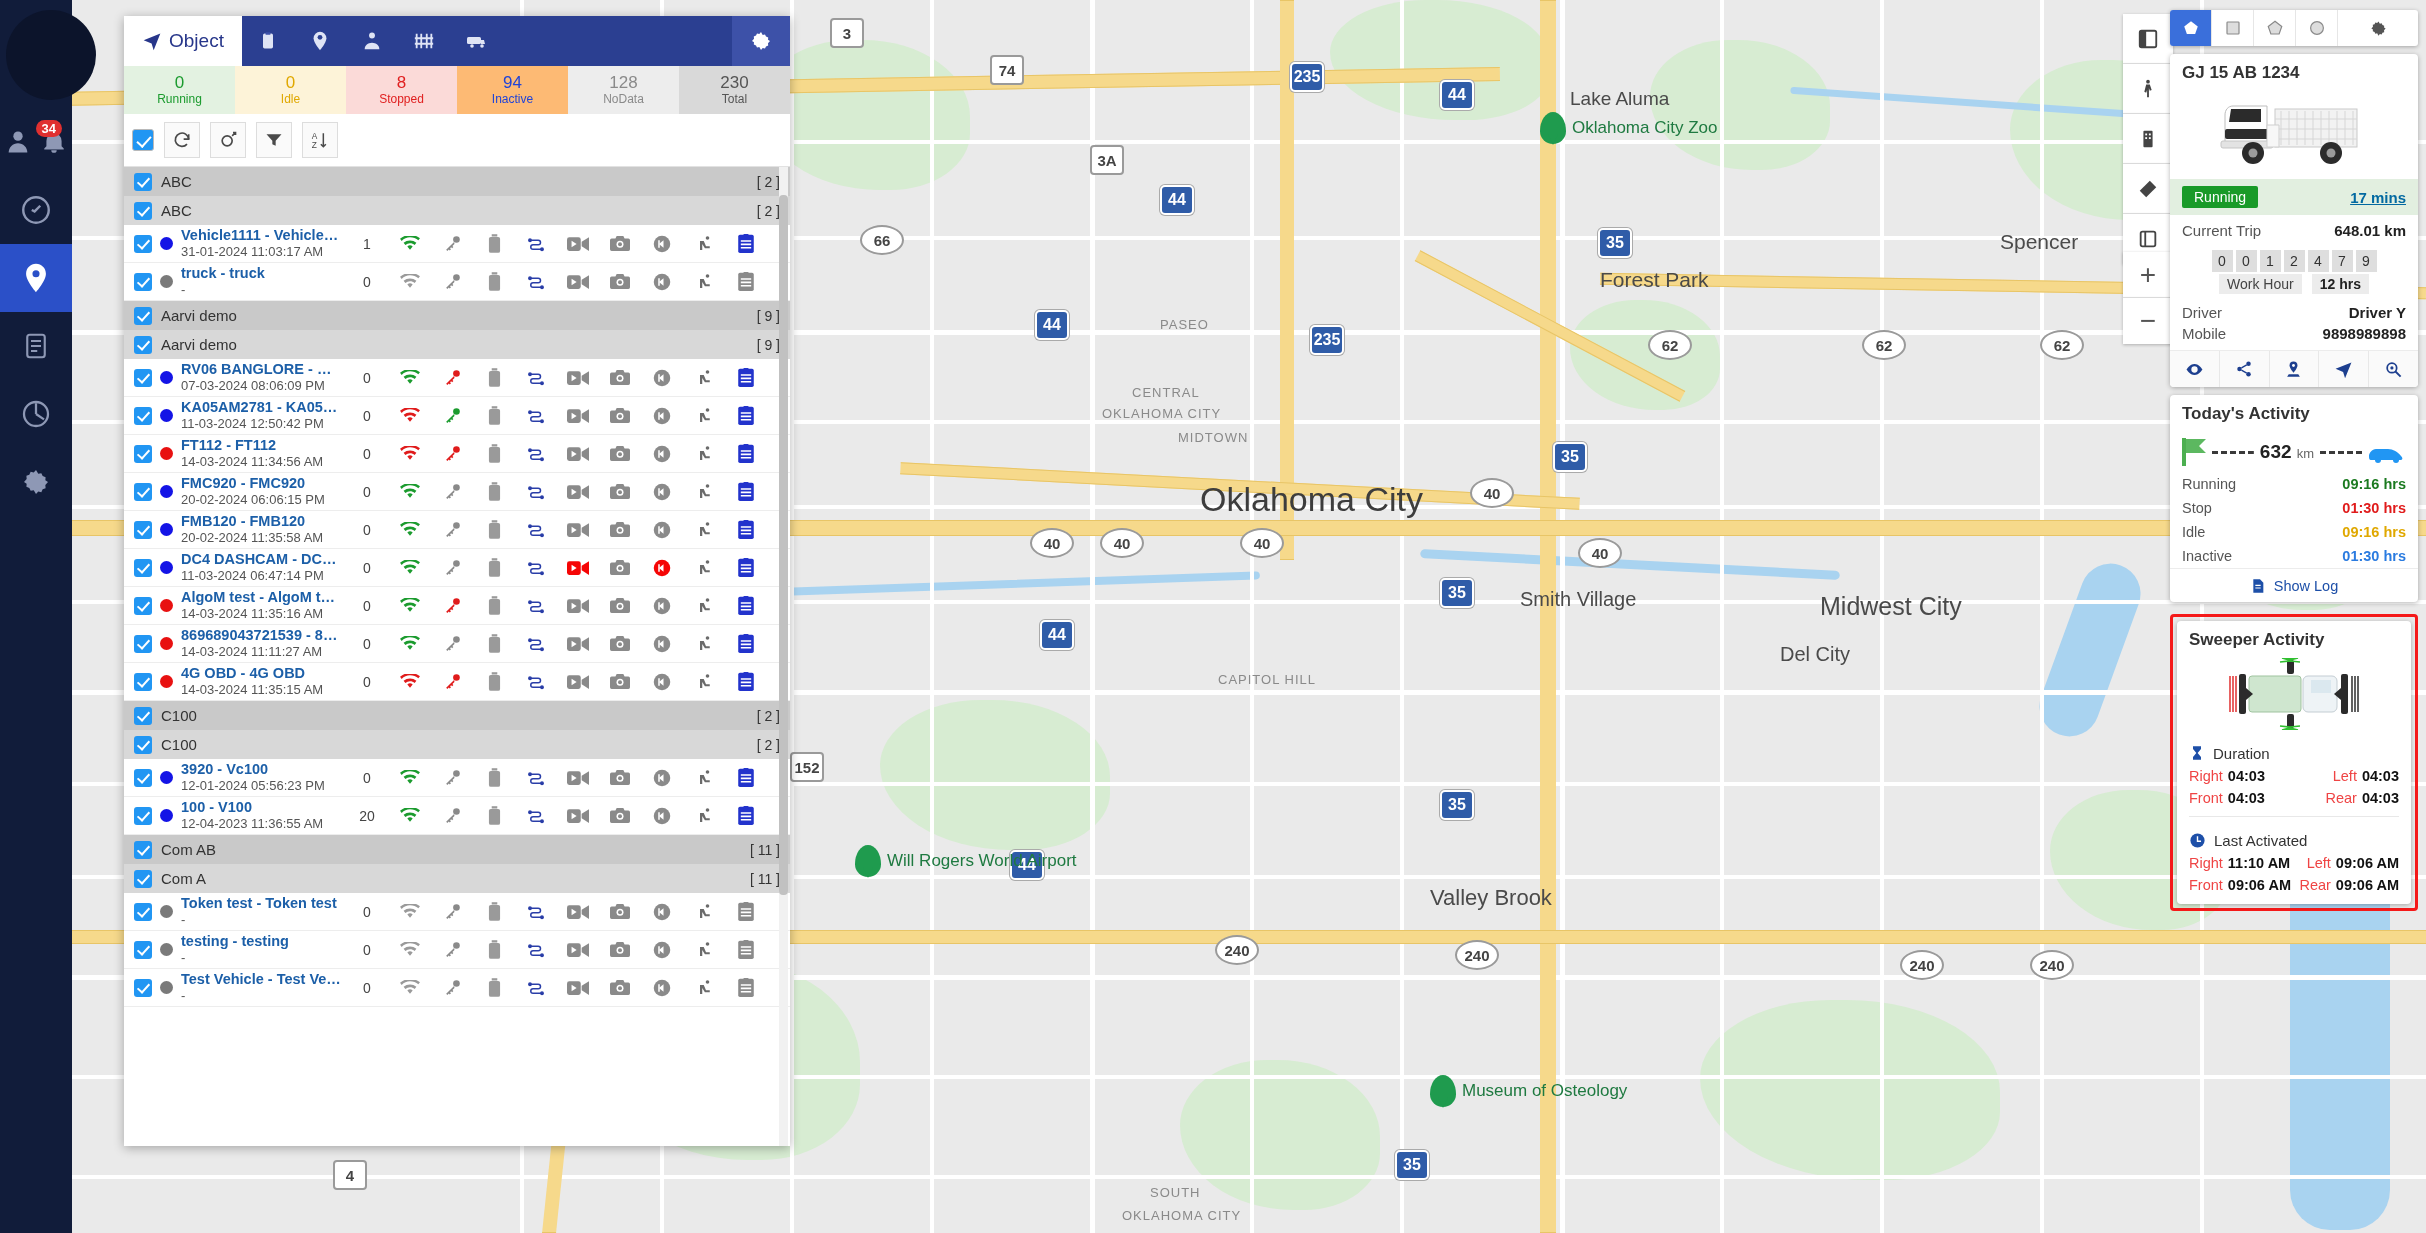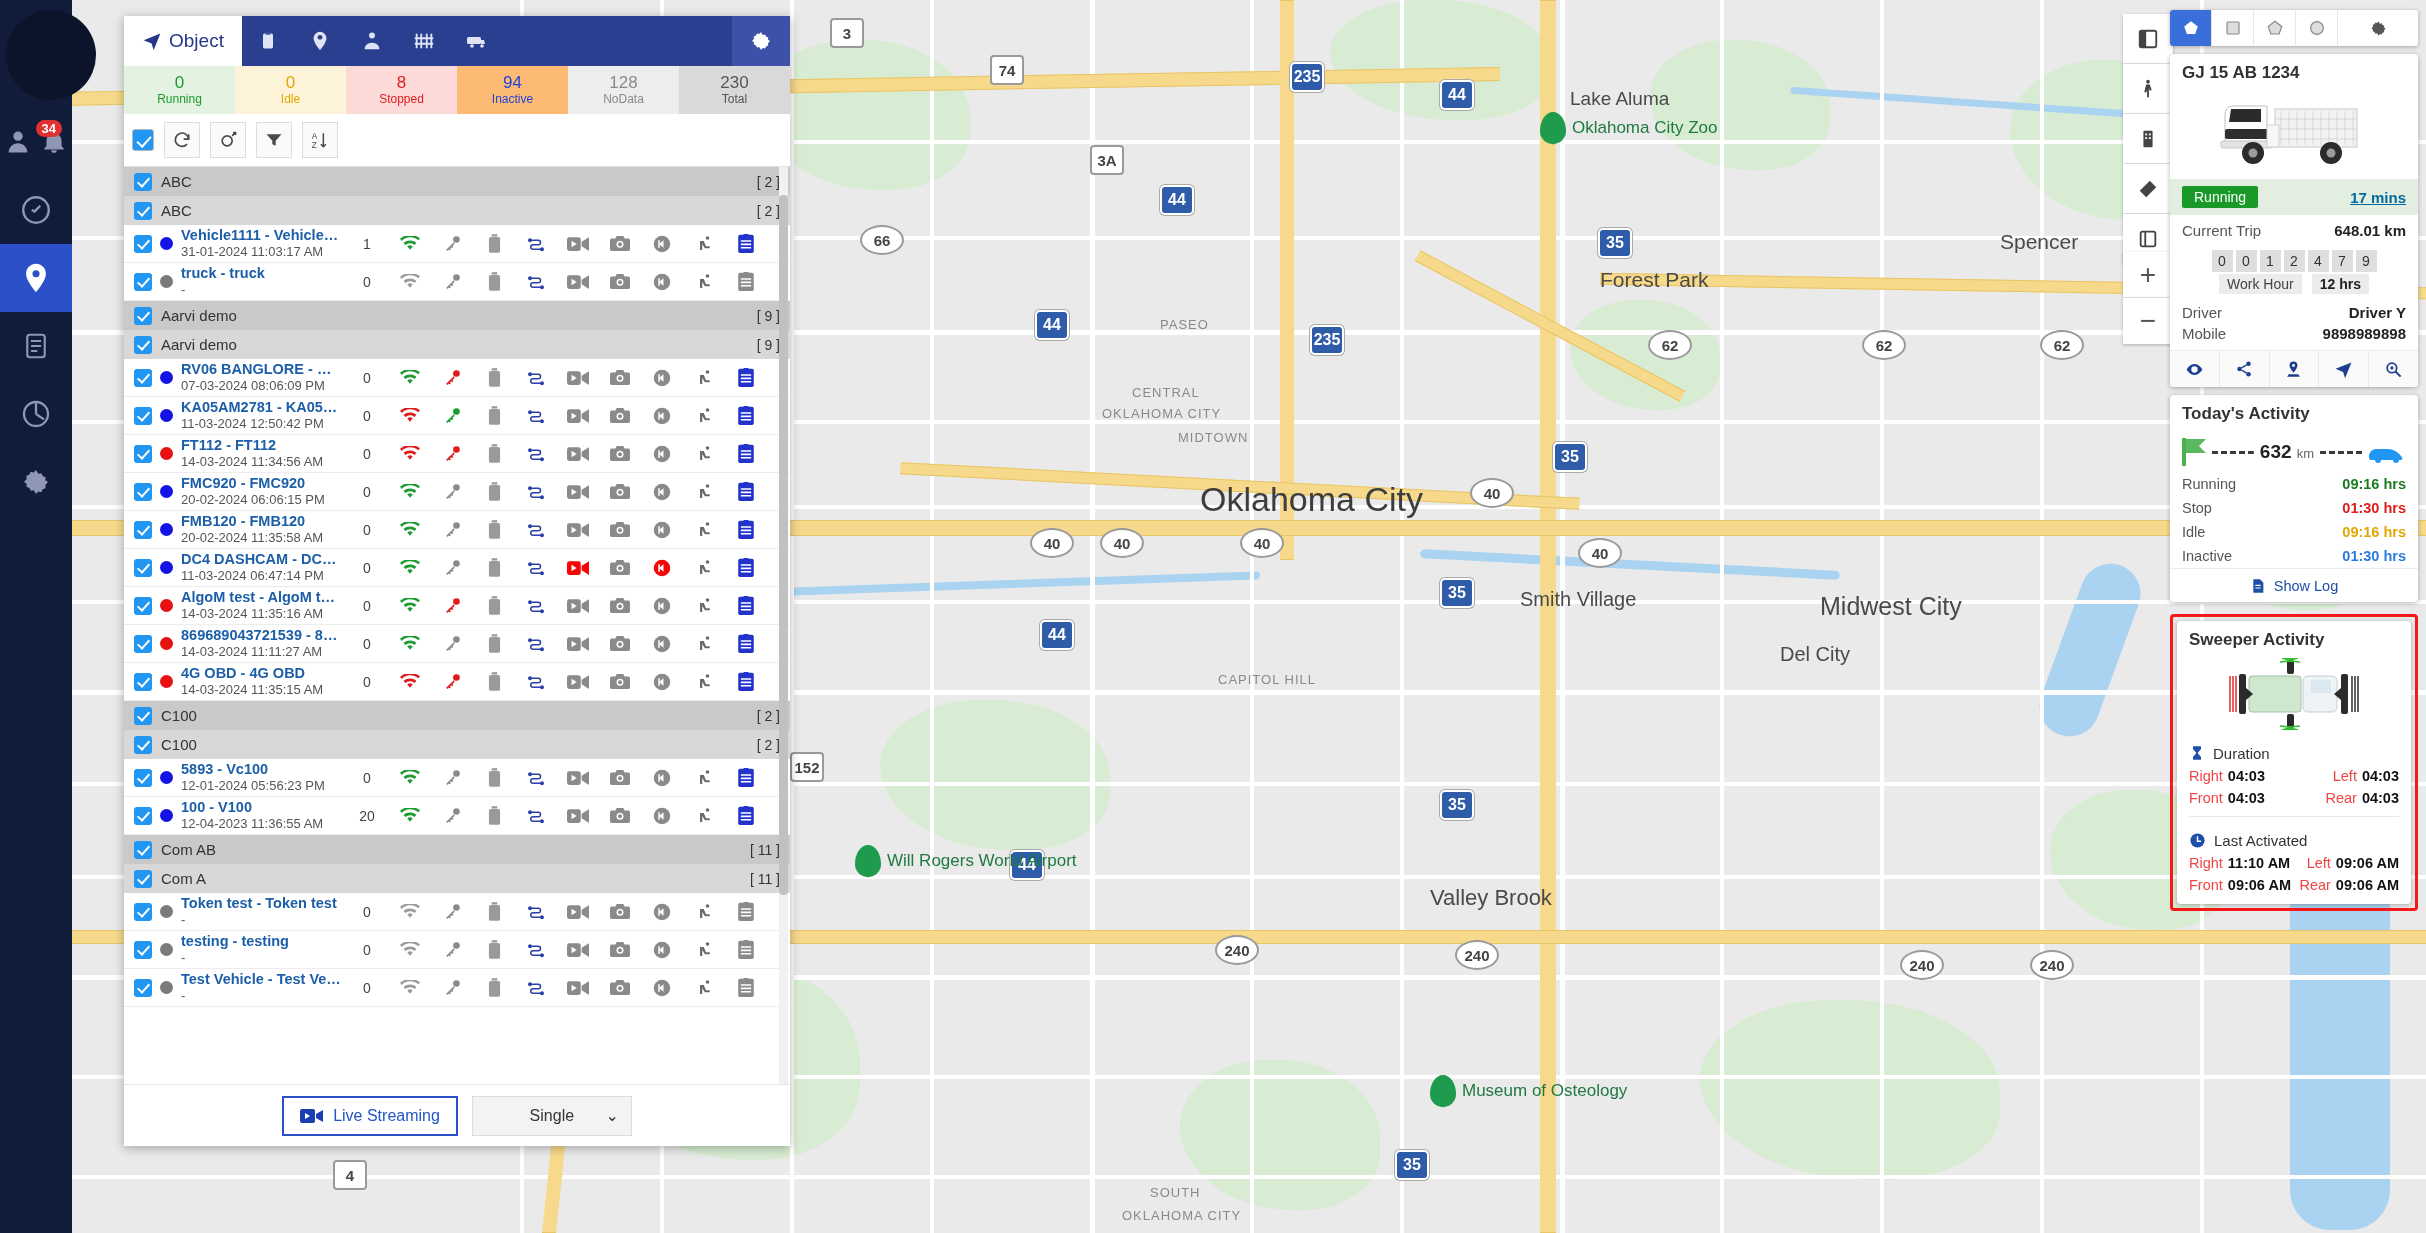--- a/index.html
+++ b/index.html
@@ -1237,21 +1237,21 @@
         </div>
         <div class="grouprow sub">
           <div class="chksm"></div>
     <span>C100</span>
     <span class="cnt">[ 2 ]</span>
         </div>
         <div class="vrow">
           <div class="chksm"></div>
       <div class="dot" style="background:#1414e6"></div>
       <div class="vnames">
-        <div class="vname">5893 - Vc100</div>
+        <div class="vname">3920 - Vc100</div>
         <div class="vtime">12-01-2024 05:56:23 PM</div>
       </div>
       <div class="vcount">0</div>
       <div class="icn">
             <svg width="22" height="16" viewBox="0 0 24 18" fill="#1b9b2e">
               <path d="M12 15.5l3-3.8a4.8 4.8 0 0 0-6 0z"></path>
               <path d="M12 8.2c2 0 3.8.7 5.2 1.9l2-2.5A11 11 0 0 0 12 5a11 11 0 0 0-7.2 2.6l2 2.5A8 8 0 0 1 12 8.2z"></path>
               <path d="M12 1.5c3.6 0 6.9 1.3 9.4 3.4l1.8-2.3A16 16 0 0 0 12 -1a16 16 0 0 0-11.2 4.2l1.8 2.3A14 14 0 0 1 12 1.5z"></path>
             </svg>
           </div>
@@ -1594,34 +1594,20 @@
               <path d="M3 8h12M3 12h12M3 16h12" stroke="#fff" stroke-width="1.8"></path>
             </svg>
           </div>
         </div>
       </div>
     <div class="scrollbar">
       <div class="scrollthumb"></div>
     </div>
   </div>
 
-  <div id="panelfoot">
-    <div class="livebtn">
-      <svg width="24" height="18" viewBox="0 0 24 18" fill="#1b3fb0">
-          <rect x="0" y="2" width="15" height="14" rx="2"></rect>
-          <path d="M16 7l7-4v12l-7-4z"></path>
-          <path d="M5 6l5 3-5 3z" fill="#fff"></path>
-        </svg>
-      <span>Live Streaming</span>
-    </div>
-    <div class="selwrap">
-      <span>Single</span>
-      <span class="cv">⌄</span>
-    </div>
-  </div>
 </div>
 
 <div id="maptoolsL">
   <div class="mtbtn">
     <svg width="22" height="22" viewBox="0 0 24 24" fill="currentColor">
         <rect x="3" y="3" width="18" height="18" rx="2" fill="none" stroke="currentColor" stroke-width="2"></rect>
         <rect x="3" y="3" width="7" height="18"></rect>
       </svg>
   </div>
   <div class="mtbtn">

